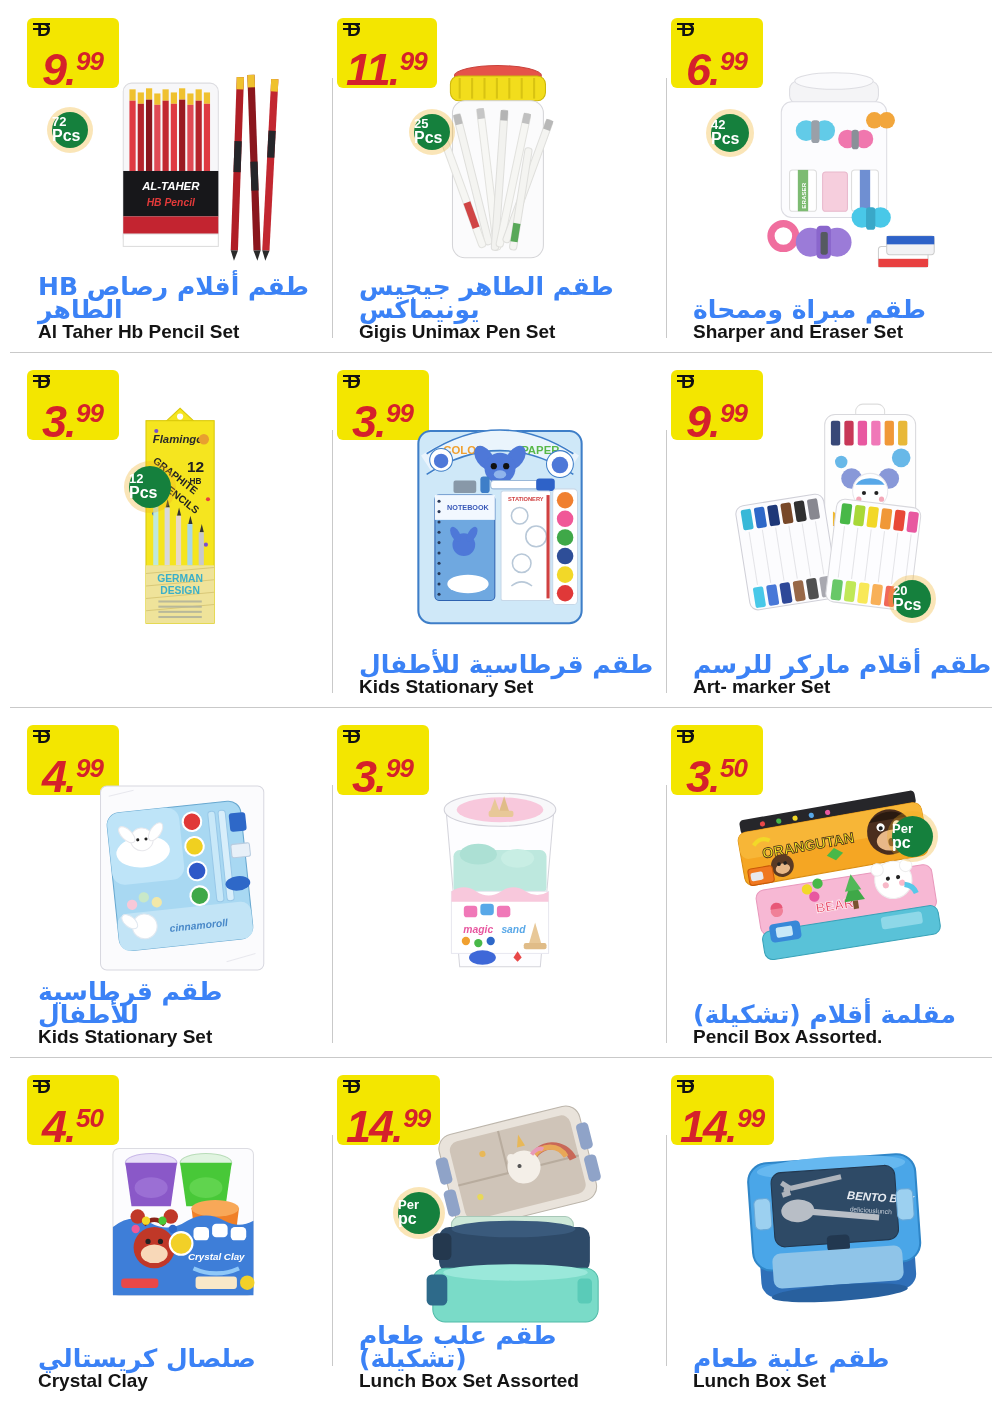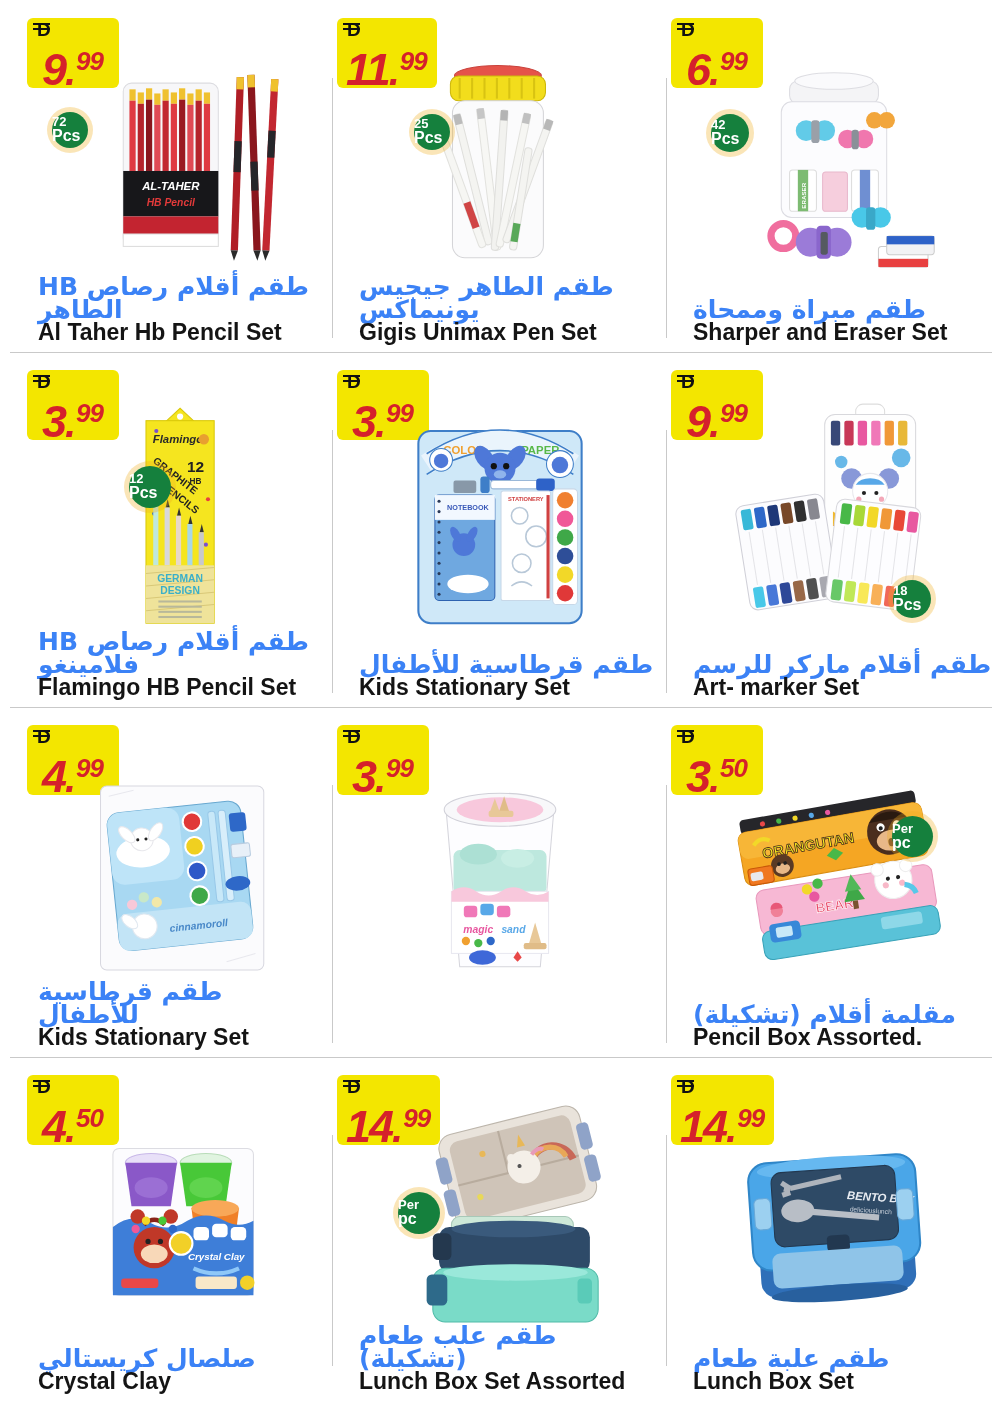--- a/index.html
+++ b/index.html
@@ -38,21 +38,21 @@
   
   .art{position:absolute;left:50%;top:48px;width:218px;height:248px;transform:translateX(-50%);}
   .c1 .art{transform:translateX(-44%);}
   svg text{font-family:"Liberation Sans",sans-serif;}
   
   .titles{position:absolute;left:26px;right:8px;bottom:9px;}
   .c1 .titles{left:38px;}
   .r4 .titles{bottom:22px;}
   .t-ar{font-family:"DejaVu Sans",sans-serif;font-weight:bold;font-size:25px;line-height:23px;
         color:#3b82f6;text-align:left;direction:rtl;unicode-bidi:plaintext;}
-  .t-en{font-weight:bold;font-size:23px;line-height:22px;color:#141414;}
+  .t-en{font-weight:bold;font-size:19px;line-height:22px;color:#141414;}
 </style>
 </head>
 <body>
 
 <div id="page">
 <div id="grid">
 
   <div class="cell c1 r1 sep">
     <div class="badge">
       <span class="dsym">D</span>
@@ -297,24 +297,20 @@
           </g>
       <text x="105" y="176" font-size="10" font-weight="bold" fill="#3BAFC8" text-anchor="middle">GERMAN</text>
       <text x="105" y="188" font-size="10" font-weight="bold" fill="#3BAFC8" text-anchor="middle">DESIGN</text>
       <g fill="#B8B89A">
             <rect x="84" y="194" width="42" height="2"></rect>
             <rect x="84" y="199" width="42" height="2"></rect>
             <rect x="84" y="204" width="42" height="2"></rect>
             <rect x="84" y="209" width="42" height="2"></rect>
           </g>
     </svg>
-    <div class="titles">
-      <div class="t-ar">طقم أقلام رصاص HB فلامينغو</div>
-      <div class="t-en">Flamingo HB Pencil Set</div>
-    </div>
   </div>
 
   <div class="cell c2 r2 sep">
     <div class="badge">
       <span class="dsym">D</span>
       <span class="price"><span class="pi">3</span><span class="pdot">.</span><span class="pdec">99</span></span>
     </div>
 
     <svg class="art" viewBox="0 0 210 240">
       <rect x="26" y="30" width="158" height="186" rx="12" fill="#CFE8F8" stroke="#3E7EC8" stroke-width="2"></rect>
@@ -388,21 +384,21 @@
       <div class="t-en">Kids Stationary Set</div>
     </div>
   </div>
 
   <div class="cell c3 r2">
     <div class="badge">
       <span class="dsym">D</span>
       <span class="price"><span class="pi">9</span><span class="pdot">.</span><span class="pdec">99</span></span>
     </div>
     <div class="pcs" style="left:226px;top:228px;--d:38px">
-      <span class="q1">18</span>
+      <span class="q1">20</span>
           <span class="q2">Pcs</span>
     </div>
     <svg class="art" viewBox="0 0 210 240">
       <g>
         <rect x="126" y="4" width="28" height="16" rx="7" fill="#FFFFFF" stroke="#DDD"></rect>
         <rect x="96" y="14" width="88" height="134" rx="10" fill="#FEFEFE" stroke="#D8D8DC"></rect>
         <g>
               <rect x="102" y="20" width="9" height="24" rx="2" fill="#384878"></rect>
               <rect x="115" y="20" width="9" height="24" rx="2" fill="#C83858"></rect>
               <rect x="128" y="20" width="9" height="24" rx="2" fill="#E858A0"></rect>

